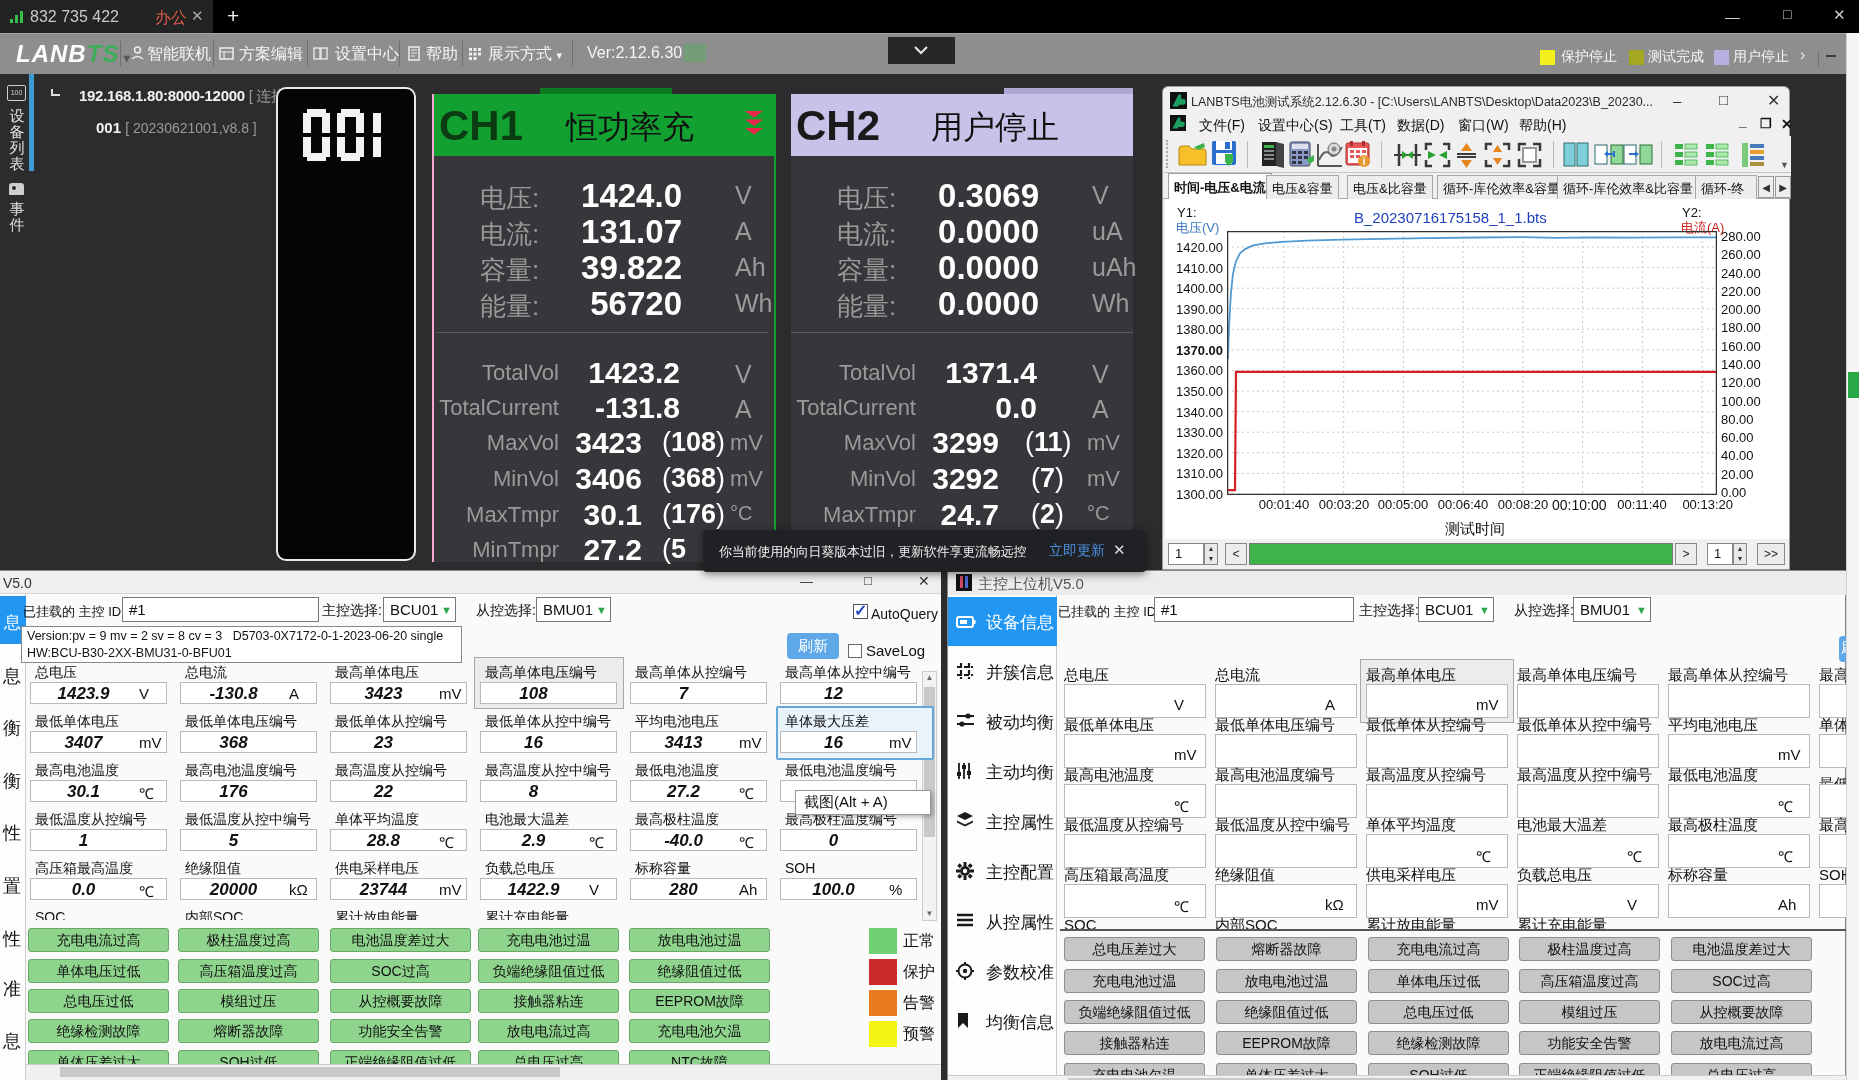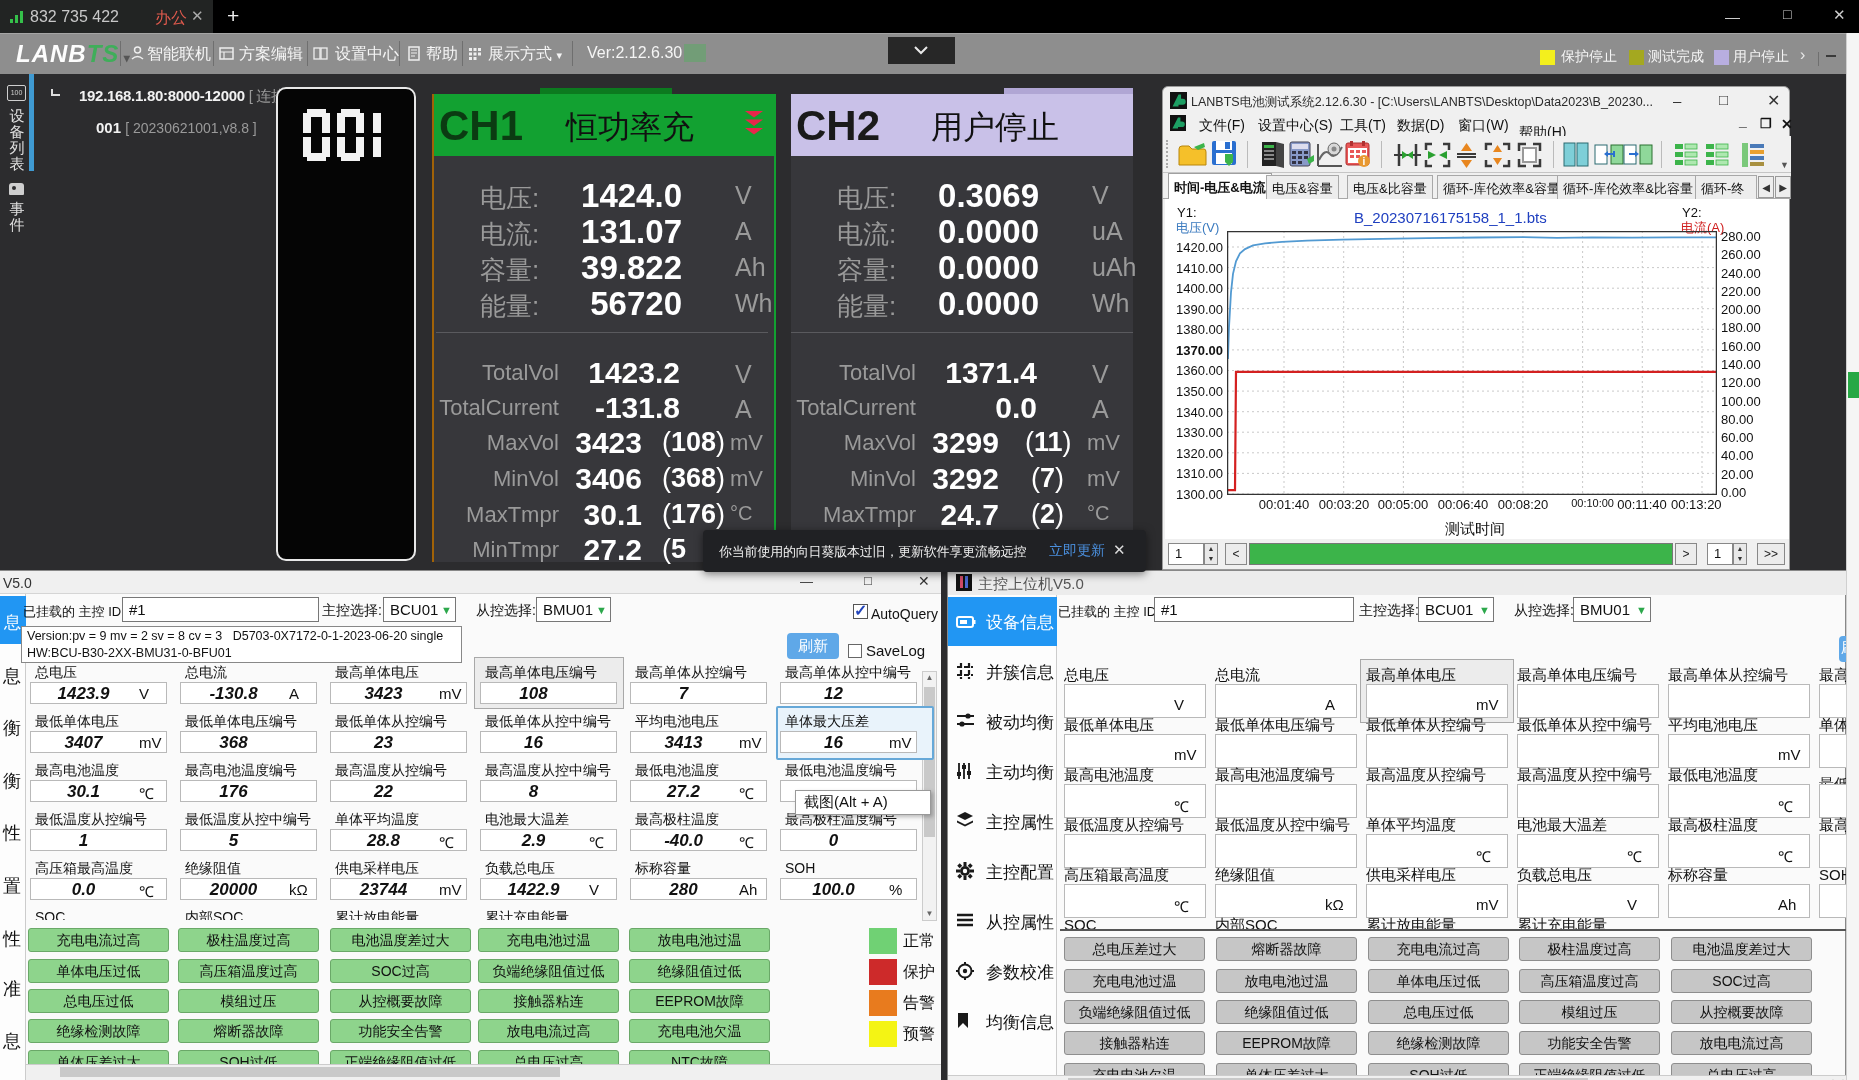--- a/index.html
+++ b/index.html
@@ -146,21 +146,21 @@
         </g>
         <g transform="translate(70,0)">
           <rect x="0" y="4" width="8" height="20"></rect>
           <rect x="0" y="28" width="8" height="20"></rect>
         </g>
       </g>
     </svg>
 
   <div class="abs" style="left:540px;top:88px;width:132px;height:6px;background:#0c7a1f;"></div>
 
-  <div class="chpanel" style="left:432px;width:344px;border-left:2px solid #a16207;border-right:2px solid #12a131;">
+  <div class="chpanel" style="left:432px;width:344px;border-left:2px solid #f9a8d4;border-right:2px solid #12a131;">
     <div class="chhead" style="background:#12a131;">
       <div class="abs" style="left:5px;top:8px;color:#0b3b12;font-size:42px;font-weight:bold;">CH1</div>
       <div class="abs" style="left:132px;top:12px;color:#111;font-size:32px;">恒功率充</div>
       <svg class="abs" style="left:310px;top:17px;" width="20" height="26" viewBox="0 0 20 26">
           <g fill="#e8274b">
             <polygon points="1,0 19,0 10,6.5"></polygon>
             <polygon points="1,8.5 19,8.5 10,15"></polygon>
             <polygon points="1,17 19,17 10,23.5"></polygon>
           </g>
         </svg>
@@ -253,21 +253,21 @@
 
     <svg class="abs" style="left:7px;top:28px;" width="16" height="16" viewBox="0 0 20 20">
         <rect x="0" y="0" width="20" height="20" fill="#111"></rect>
         <path d="M3 17 L10 3 L13 3 L13 8 L15 8 A3.5 3.5 0 0 1 15 15 L10 15 L10 17 Z" fill="#1d9e63"></path>
       </svg>
     <div class="abs" style="left:36px;top:30px;color:#111;font-size:14px;">文件(F)</div>
     <div class="abs" style="left:95px;top:30px;color:#111;font-size:14px;">设置中心(S)</div>
     <div class="abs" style="left:177px;top:30px;color:#111;font-size:14px;">工具(T)</div>
     <div class="abs" style="left:234px;top:30px;color:#111;font-size:14px;">数据(D)</div>
     <div class="abs" style="left:295px;top:30px;color:#111;font-size:14px;">窗口(W)</div>
-    <div class="abs" style="left:356px;top:30px;color:#111;font-size:14px;margin-top:7px;">帮助(H)</div>
+    <div class="abs" style="left:356px;top:30px;color:#111;font-size:14px;">帮助(H)</div>
     <div class="abs" style="left:576px;top:26px;color:#111;font-size:14px;font-weight:bold;">_</div>
     <div class="abs" style="left:597px;top:29px;color:#111;font-size:13px;font-weight:bold;">❐</div>
     <div class="abs" style="left:618px;top:29px;color:#111;font-size:14px;font-weight:bold;">✕</div>
 
     <div class="abs" id="toolbar" style="left:0;top:49px;width:628px;height:37px;">
         <div class="abs" style="left:0;top:0;width:628px;height:37px;background:#f0f0f0;border-bottom:1px solid #c5c5c5;"></div>
         <div class="abs" style="left:3px;top:4px;width:3px;height:28px;border-left:2px dotted #aaa;"></div>
         <svg class="abs" style="left:15px;top:5px;" width="32" height="27" viewBox="0 0 32 27">
           <path d="M1 24 L1 8 Q1 5 4 5 L11 5 L14 8 L26 8 Q28 8 28 11 L28 24 Z" fill="#f5c02a" stroke="#b8860b"></path>
           <path d="M16 6 L26 2 L27 6 L20 9 Z" fill="#3cb44a"></path>
@@ -481,23 +481,23 @@
         <div class="abs" style="left:558px;top:361px;color:#111;font-size:13px;">40.00</div>
         <div class="abs" style="left:558px;top:380px;color:#111;font-size:13px;">20.00</div>
         <div class="abs" style="left:558px;top:398px;color:#111;font-size:13px;">0.00</div>
       </div>
     <div id="xlab">
         <div class="abs" style="left:90px;top:410px;width:62px;text-align:center;color:#111;font-size:13px;">00:01:40</div>
         <div class="abs" style="left:150px;top:410px;width:62px;text-align:center;color:#111;font-size:13px;">00:03:20</div>
         <div class="abs" style="left:209px;top:410px;width:62px;text-align:center;color:#111;font-size:13px;">00:05:00</div>
         <div class="abs" style="left:269px;top:410px;width:62px;text-align:center;color:#111;font-size:13px;">00:06:40</div>
         <div class="abs" style="left:329px;top:410px;width:62px;text-align:center;color:#111;font-size:13px;">00:08:20</div>
-        <div class="abs" style="left:389px;top:410px;width:62px;text-align:right;color:#111;font-size:11px;">00:10:00</div>
+        <div class="abs" style="left:389px;top:410px;width:62px;text-align:left;color:#111;font-size:14px;">00:10:00</div>
         <div class="abs" style="left:448px;top:410px;width:62px;text-align:center;color:#111;font-size:13px;">00:11:40</div>
-        <div class="abs" style="left:508px;top:410px;width:62px;text-align:left;color:#111;font-size:13px;">00:13:20</div>
+        <div class="abs" style="left:508px;top:410px;width:62px;text-align:right;color:#111;font-size:13px;">00:13:20</div>
       </div>
     <div class="abs" style="left:282px;top:433px;color:#111;font-size:15px;">测试时间</div>
 
     <div class="abs" style="left:5px;top:456px;width:36px;height:22px;background:#fff;border:1px solid #888;font-size:13px;padding:2px 0 0 6px;color:#111;">1</div>
     <div class="abs" style="left:41px;top:456px;width:14px;height:22px;background:#e8e8e8;border:1px solid #888;font-size:7px;color:#333;text-align:center;line-height:10px;">▲<br>▼</div>
     <div class="abs" style="left:62px;top:456px;width:22px;height:22px;background:#ececec;border:1px solid #888;font-size:12px;color:#222;text-align:center;line-height:20px;">&lt;</div>
     <div class="abs" style="left:86px;top:456px;width:424px;height:22px;background:#3cb44a;border:1px solid #777;"></div>
     <div class="abs" style="left:512px;top:456px;width:22px;height:22px;background:#ececec;border:1px solid #888;font-size:12px;color:#222;text-align:center;line-height:20px;">&gt;</div>
     <div class="abs" style="left:544px;top:456px;width:26px;height:22px;background:#fff;border:1px solid #888;font-size:13px;padding:2px 0 0 6px;color:#111;">1</div>
     <div class="abs" style="left:570px;top:456px;width:14px;height:22px;background:#e8e8e8;border:1px solid #888;font-size:7px;color:#333;text-align:center;line-height:10px;">▲<br>▼</div>

